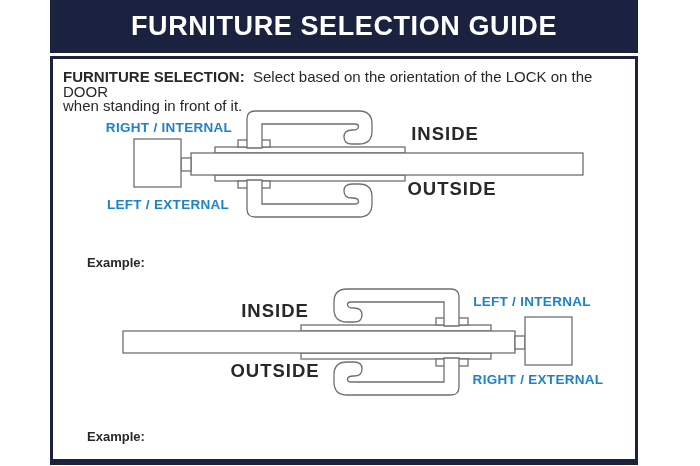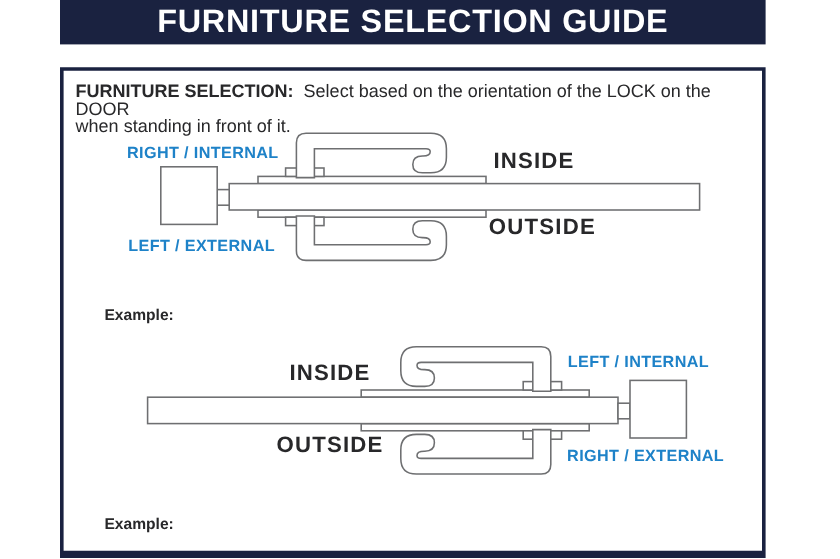--- a/index.html
+++ b/index.html
@@ -2,21 +2,21 @@
 <html style="--navy: #1a2240; --blue: #1e82c8; --ink: #28282a; --outline: #6e6f71;"><head>
 <meta charset="utf-8">
 <style>
   html,body{margin:0;padding:0;}
   body{
     width:700px;height:466px;position:relative;overflow:hidden;
     background:#ffffff;color:var(--ink);
     font-family:"Liberation Sans",sans-serif;
   }
   .header{
-    position:absolute;left:50px;top:0;width:588px;height:37px;
+    position:absolute;left:50px;top:0;width:588px;height:53px;
     background:var(--navy);display:flex;align-items:center;justify-content:center;
   }
   .header .title{
     color:#ffffff;font-size:27px;font-weight:bold;letter-spacing:.6px;white-space:nowrap;
   }
   .panel{
     position:absolute;left:50px;top:56px;width:582px;height:400px;
     border:3px solid var(--navy);border-bottom-width:6px;background:#ffffff;
   }
   .panel > svg{position:absolute;left:0;top:0;}

